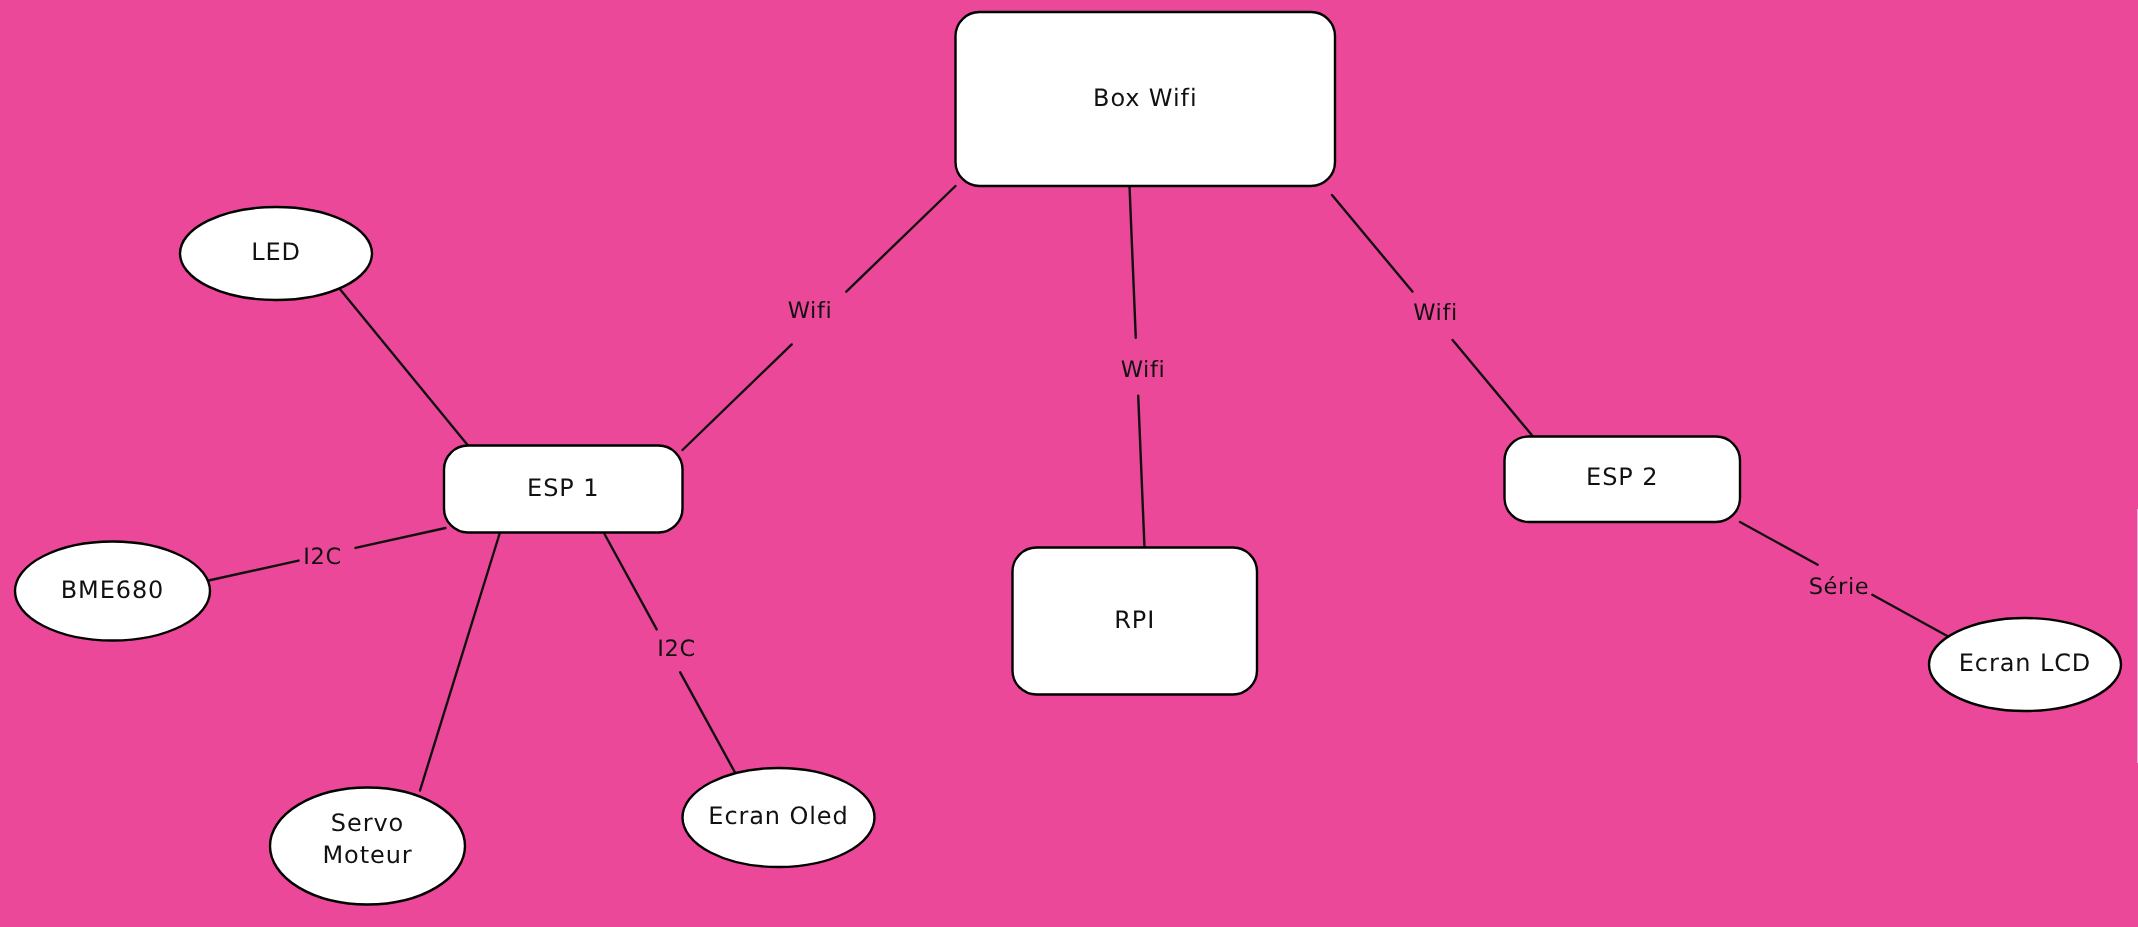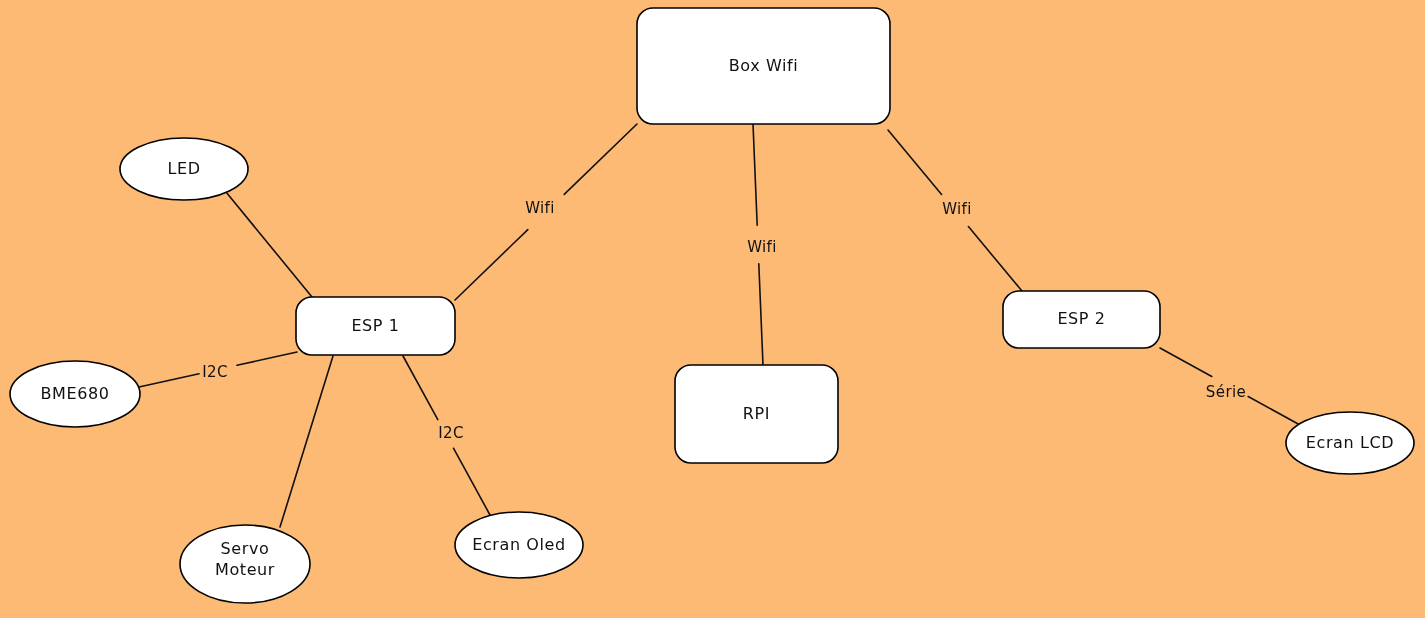--- a/index.html
+++ b/index.html
@@ -8,21 +8,21 @@
     padding: 0;
     background: #ffffff;
   }
   body {
     font-family: "DejaVu Sans", sans-serif;
   }
   #diagram-canvas {
     position: relative;
     width: 1425px;
     height: 618px;
-    background: #fdba74;
+    background: #ec4899;
     overflow: hidden;
   }
   #diagram-svg {
     position: absolute;
     top: 0;
     left: 0;
     width: 1425px;
     height: 618px;
   }
   .node-shape {

